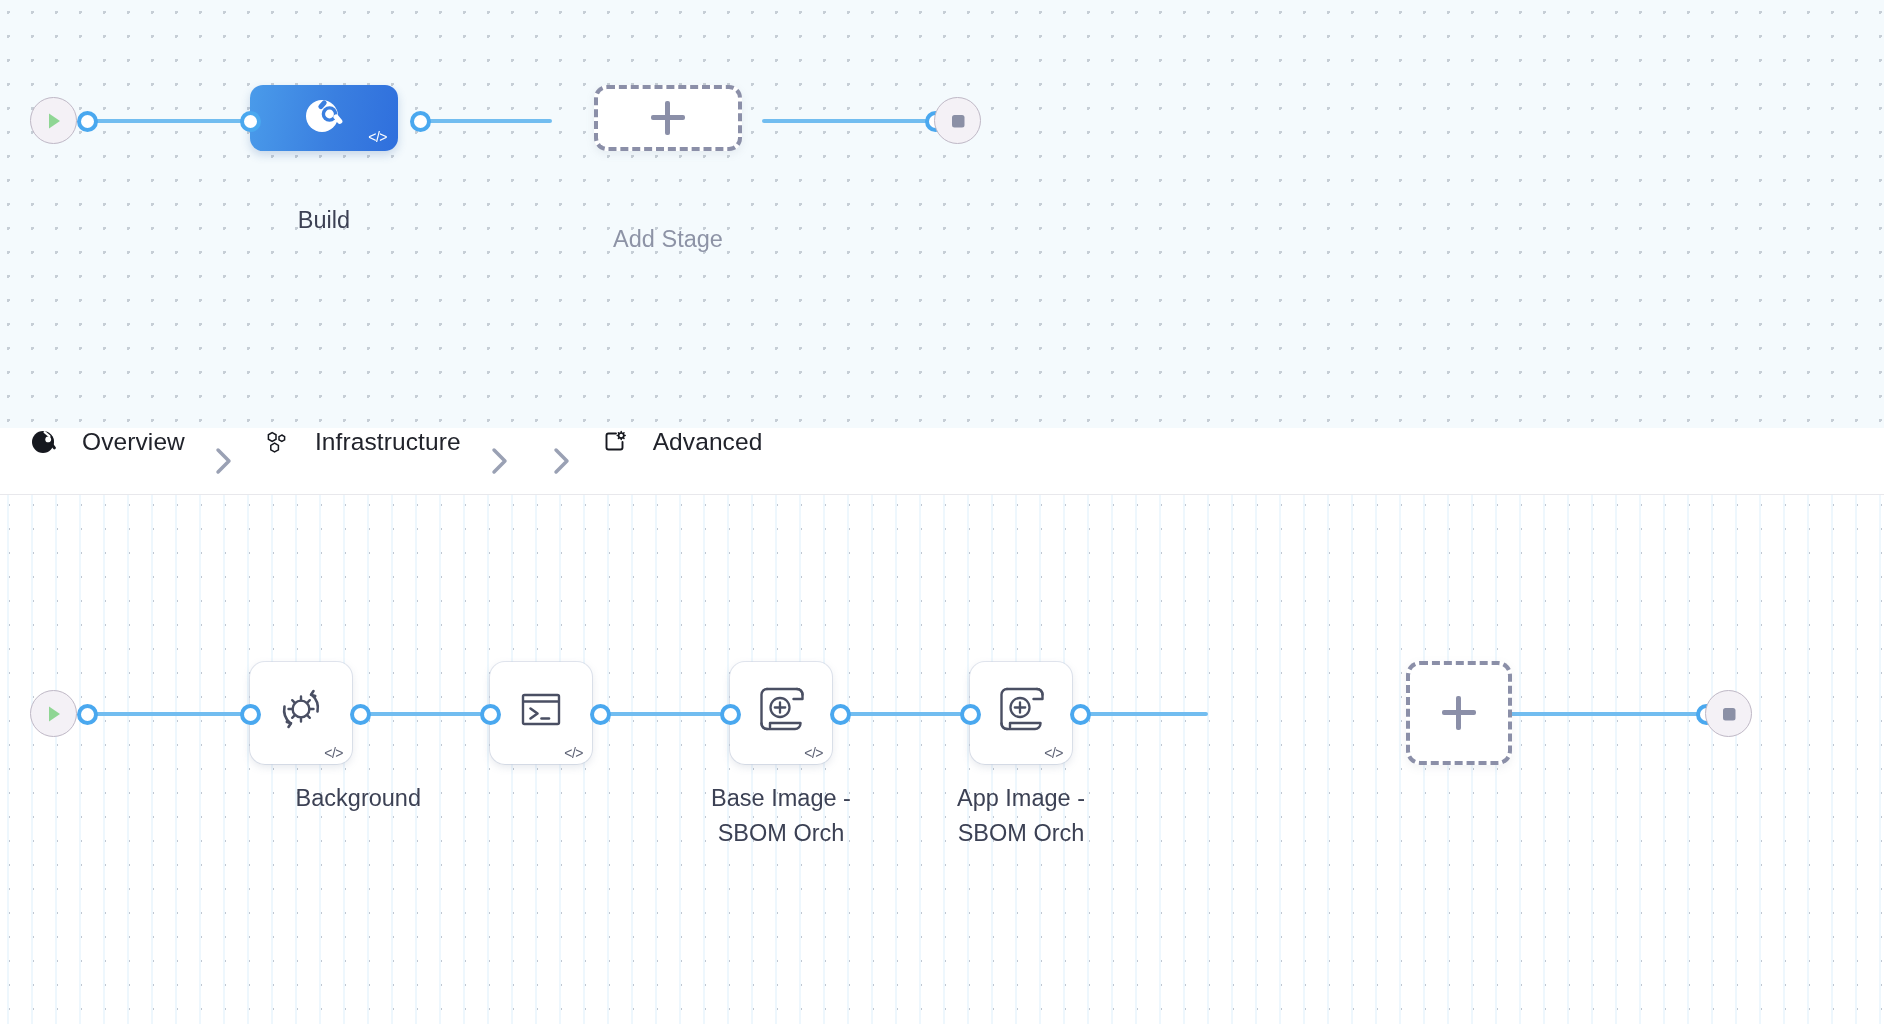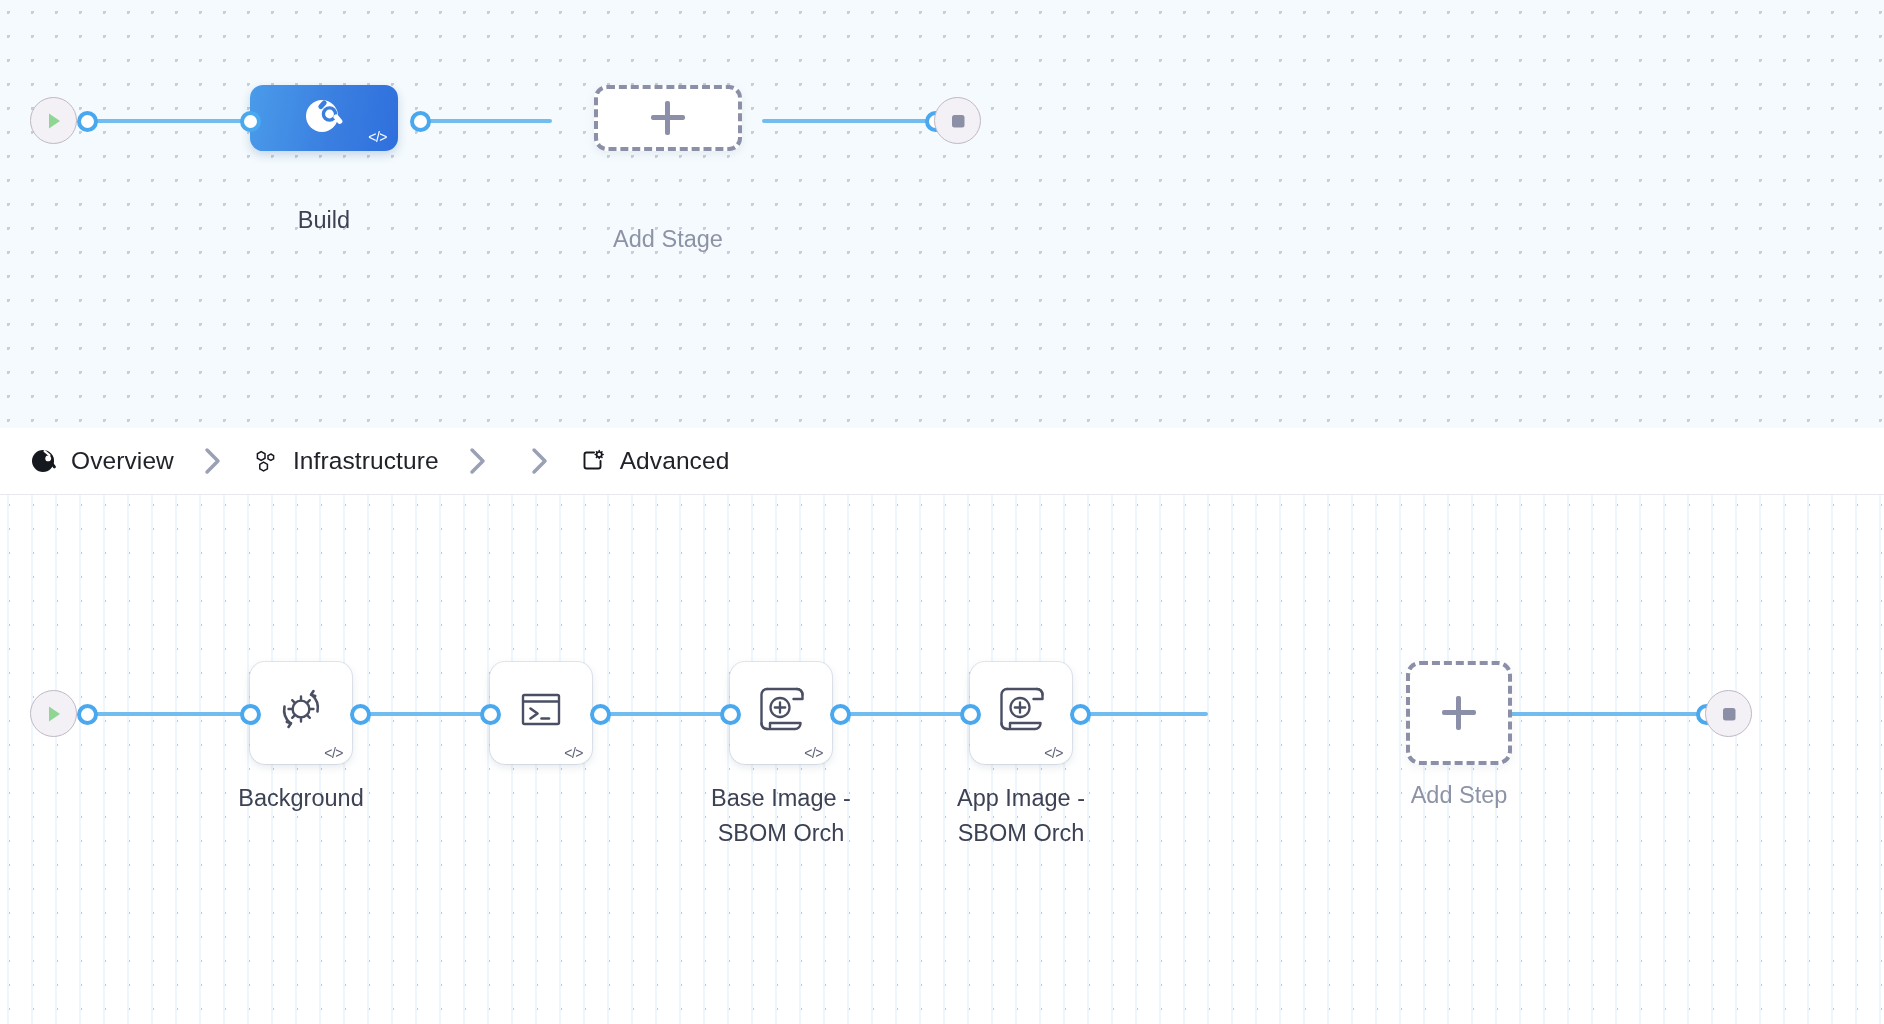--- a/index.html
+++ b/index.html
@@ -33,22 +33,21 @@
     width: 1884px;
     height: 67px;
     background: #ffffff;
     border-bottom: 1px solid #e8e8ec;
     display: flex;
     align-items: center;
     padding-left: 22px;
   }
   .tab {
     display: flex;
-    align-items: center;
-    gap: 13px;
+    gap: 24px;
     height: 67px;
     padding: 0 8px;
     cursor: pointer;
     position: relative;
   }
   .tab-label {
     font-size: 24.5px;
     color: #21232b;
     white-space: nowrap;
     letter-spacing: .1px;
@@ -339,21 +338,21 @@
         <path d="M41.5 16.5 A18 18 0 0 1 47.5 33.5" stroke-width="2.6"></path>
         <path d="M43.5 13.0 L41.0 16.8 L45.2 18.1" stroke-width="2.6"></path>
         <path d="M20.5 45.5 A18 18 0 0 1 14.5 28.5" stroke-width="2.6"></path>
         <path d="M18.5 49.0 L21.0 45.2 L16.8 43.9" stroke-width="2.6"></path>
       </svg>
     </span>
     <span class="code-badge on-white">&lt;/&gt;</span>
   </div>
   <div class="knob" style="left:240px; top:209px;"></div>
   <div class="knob" style="left:350px; top:209px;"></div>
-  <div class="node-label" style="left:181px; top:286px; width:240px;">Background</div>
+  <div class="node-label" style="left:181px; top:286px; width:240px;text-align:right;">Background</div>
 
   <div class="step-node" style="left:490px; top:167px;">
     <span class="node-glyph">
       <svg width="52" height="52" viewBox="0 0 52 52" fill="none" stroke="#4a4f63" stroke-width="2.4" stroke-linejoin="round">
         <rect x="8" y="12" width="36" height="29" rx="1.5"></rect>
         <path d="M8 18.5 L44 18.5"></path>
         <path d="M15.5 25.5 L22.5 30.5 L15.5 35.5" stroke-linecap="round" stroke-width="2.6"></path>
         <path d="M26.5 35.5 L34 35.5" stroke-linecap="round" stroke-width="2.6"></path>
       </svg>
     </span>
@@ -394,21 +393,20 @@
     <span class="code-badge on-white">&lt;/&gt;</span>
   </div>
   <div class="knob" style="left:960px; top:209px;"></div>
   <div class="knob" style="left:1070px; top:209px;"></div>
   <div class="node-label" style="left:891px; top:286px; width:260px;">App Image -
 SBOM Orch</div>
 
   <div class="add-step" style="left:1406px; top:166px;">
     <span class="plus-glyph"></span>
   </div>
-  <div class="node-label muted" style="left:1339px; top:283px; width:240px;">Add Step</div>
 
   <div class="knob" style="left:1696px; top:209px;"></div>
   <div class="terminal" style="left:1705px; top:195px;">
     <svg width="22" height="22" viewBox="0 0 22 22">
       <rect x="5" y="5" width="12.5" height="12.5" rx="2.5" fill="#8b90a6"></rect>
     </svg>
   </div>
 </div>
 
 </body></html>

